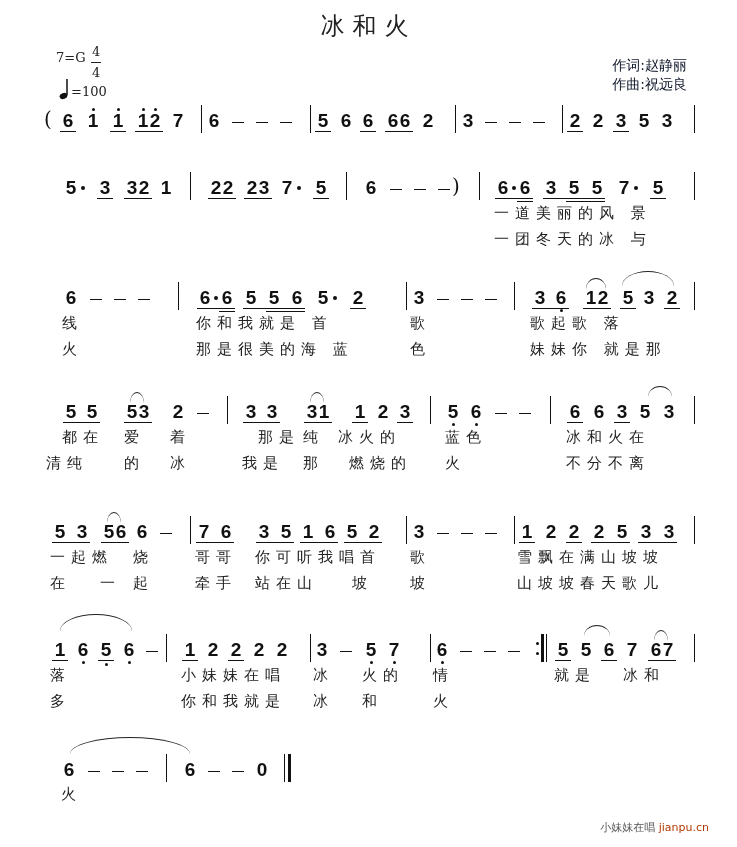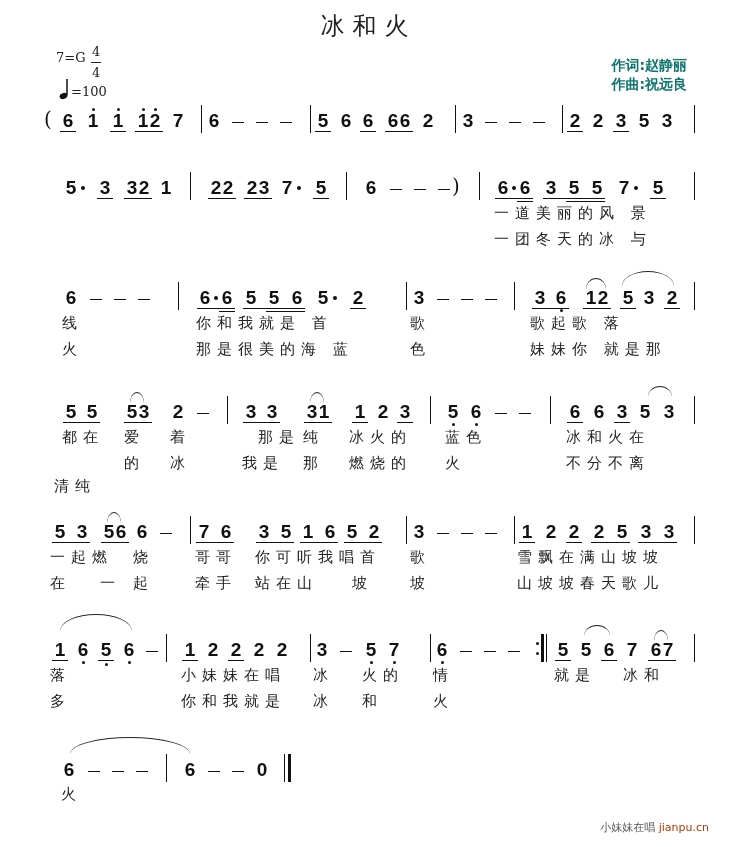--- a/index.html
+++ b/index.html
@@ -1,20 +1,20 @@
 <!DOCTYPE html>
 <html><head>
 <meta charset="utf-8">
 <style>
   html,body{margin:0;padding:0;background:#fff;}
   body{width:737px;height:847px;position:relative;overflow:hidden;font-family:"DejaVu Sans",sans-serif;color:#111;}
   .abs{position:absolute;}
   .title{left:0;width:737px;top:10px;text-align:center;font-family:"DejaVu Serif",serif;font-size:24px;letter-spacing:8px;color:#222;}
   .meta{font-family:"DejaVu Serif",serif;font-size:13px;color:#222;}
-  .credits{right:50px;top:56px;font-size:14px;line-height:19px;color:#0f766e;font-weight:bold;}
+  .credits{right:50px;top:56px;font-size:14px;line-height:19px;color:#0f172a;}
   .n{position:absolute;font-family:"Liberation Sans",sans-serif;font-weight:bold;font-size:19px;line-height:20px;text-align:center;width:16px;}
   .ul{position:absolute;height:0;border-top:1.4px solid #111;}
   .bar{position:absolute;width:0;border-left:1.5px solid #111;height:28px;}
   .dash{position:absolute;width:12px;height:0;border-top:1.5px solid #111;}
   .dot-hi{position:absolute;width:3px;height:3px;background:#111;border-radius:50%;}
   .dot-lo{position:absolute;width:3px;height:3px;background:#111;border-radius:50%;}
   .aug{position:absolute;width:4px;height:4px;background:#111;border-radius:50%;}
   .ly{position:absolute;font-family:"DejaVu Sans",sans-serif;font-size:15px;line-height:18px;color:#222;letter-spacing:6px;white-space:pre;}
   .slur{position:absolute;border-top:1.3px solid #222;border-radius:50%/100% 100% 0 0;height:10px;}
   .paren{position:absolute;font-family:"DejaVu Serif",serif;font-size:20px;}
@@ -224,24 +224,24 @@
   <div class="ul" style="left:614px;top:422px;width:16px;"></div>
   <span class="n" style="left:637px;top:402px;">5</span>
   <span class="n" style="left:661px;top:402px;">3</span>
   <div class="slur" style="left:648px;top:386px;width:24px;"></div>
   <div class="bar" style="left:694px;top:396px;"></div>
   <div class="ly" style="left:62px;top:428px;">都在</div>
   <div class="ly" style="left:124px;top:428px;">爱</div>
   <div class="ly" style="left:170px;top:428px;">着</div>
   <div class="ly" style="left:258px;top:428px;">那是</div>
   <div class="ly" style="left:303px;top:428px;">纯</div>
-  <div class="ly" style="left:349px;top:428px;">冰火的</div>
+  <div class="ly" style="left:338px;top:428px;">冰火的</div>
   <div class="ly" style="left:445px;top:428px;">蓝色</div>
   <div class="ly" style="left:566px;top:428px;">冰和火在</div>
-  <div class="ly" style="left:54px;top:454px;margin-top:23px;">清纯</div>
+  <div class="ly" style="left:46px;top:454px;">清纯</div>
   <div class="ly" style="left:124px;top:454px;">的</div>
   <div class="ly" style="left:170px;top:454px;">冰</div>
   <div class="ly" style="left:242px;top:454px;">我是</div>
   <div class="ly" style="left:303px;top:454px;">那</div>
   <div class="ly" style="left:349px;top:454px;">燃烧的</div>
   <div class="ly" style="left:445px;top:454px;">火</div>
   <div class="ly" style="left:566px;top:454px;">不分不离</div>
 </div>
 
 <div>

